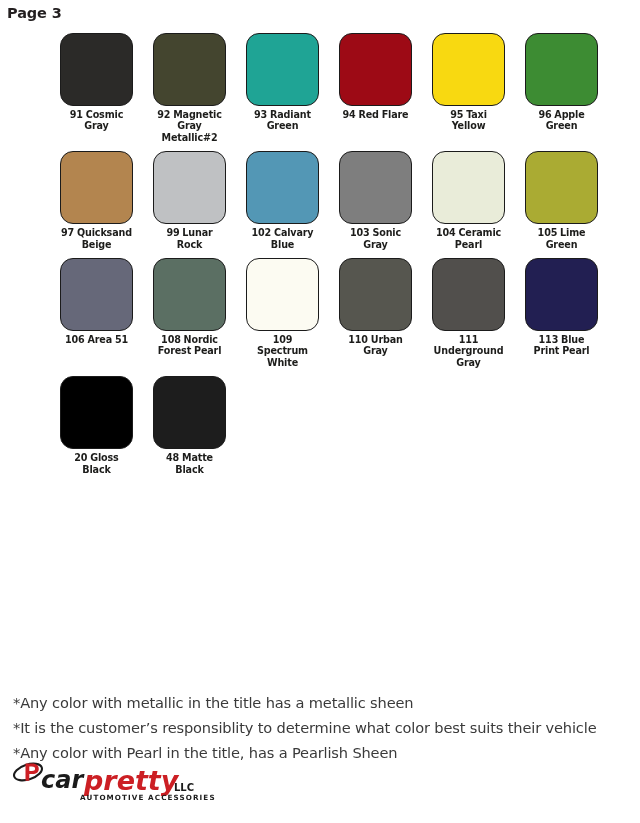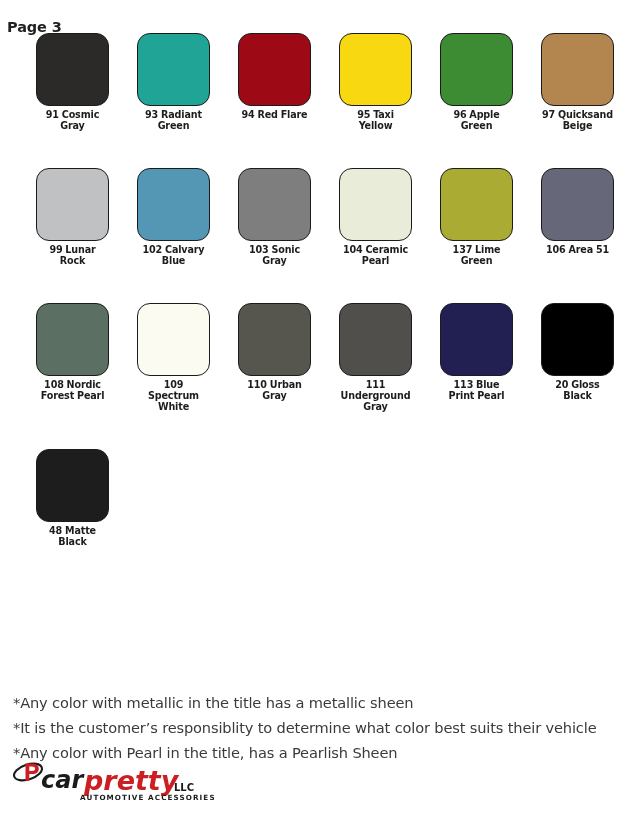--- a/index.html
+++ b/index.html
@@ -12,37 +12,36 @@
     height: 823px;
     position: relative;
     font-family: "DejaVu Sans", "Liberation Sans", sans-serif;
     color: #231f20;
     overflow: hidden;
   }
 
   #page-title {
     position: absolute;
     left: 7px;
-    top: 19px;
+    top: 5px;
     font-size: 14.5px;
     font-weight: bold;
     letter-spacing: -0.1px;
     color: #231f20;
   }
 
   #swatch-grid {
     position: absolute;
-    left: 36px;
+    left: 60px;
     top: 33px;
     width: 545px;
     display: grid;
     grid-template-columns: repeat(6, 73px);
     column-gap: 20px;
     row-gap: 0px;
-    gap: 28px;
   }
 
   .swatch-cell {
     width: 73px;
   }
 
   .swatch-chip {
     width: 73px;
     height: 73px;
     border: 1.6px solid #1b1b1b;
@@ -89,20 +88,24 @@
 <body>
 
 <div id="page-title">Page 3</div>
 
 <div id="swatch-grid">
     <div class="swatch-cell">
       <div class="swatch-chip" style="background: rgb(43, 42, 40);"></div>
       <div class="swatch-label">91 Cosmic Gray</div>
     </div>
     <div class="swatch-cell">
+      <div class="swatch-chip" style="background: rgb(68, 69, 47);"></div>
+      <div class="swatch-label">92 Magnetic Gray Metallic#2</div>
+    </div>
+    <div class="swatch-cell">
       <div class="swatch-chip" style="background: rgb(31, 164, 149);"></div>
       <div class="swatch-label">93 Radiant Green</div>
     </div>
     <div class="swatch-cell">
       <div class="swatch-chip" style="background: rgb(157, 10, 21);"></div>
       <div class="swatch-label">94 Red Flare</div>
     </div>
     <div class="swatch-cell">
       <div class="swatch-chip" style="background: rgb(248, 217, 17);"></div>
       <div class="swatch-label">95 Taxi Yellow</div>
@@ -126,21 +129,21 @@
     <div class="swatch-cell">
       <div class="swatch-chip" style="background: rgb(126, 126, 126);"></div>
       <div class="swatch-label">103 Sonic Gray</div>
     </div>
     <div class="swatch-cell">
       <div class="swatch-chip" style="background: rgb(233, 236, 217);"></div>
       <div class="swatch-label">104 Ceramic Pearl</div>
     </div>
     <div class="swatch-cell">
       <div class="swatch-chip" style="background: rgb(170, 171, 51);"></div>
-      <div class="swatch-label">137 Lime Green</div>
+      <div class="swatch-label">105 Lime Green</div>
     </div>
     <div class="swatch-cell">
       <div class="swatch-chip" style="background: rgb(102, 104, 121);"></div>
       <div class="swatch-label">106 Area 51</div>
     </div>
     <div class="swatch-cell">
       <div class="swatch-chip" style="background: rgb(91, 111, 99);"></div>
       <div class="swatch-label">108 Nordic Forest Pearl</div>
     </div>
     <div class="swatch-cell">

